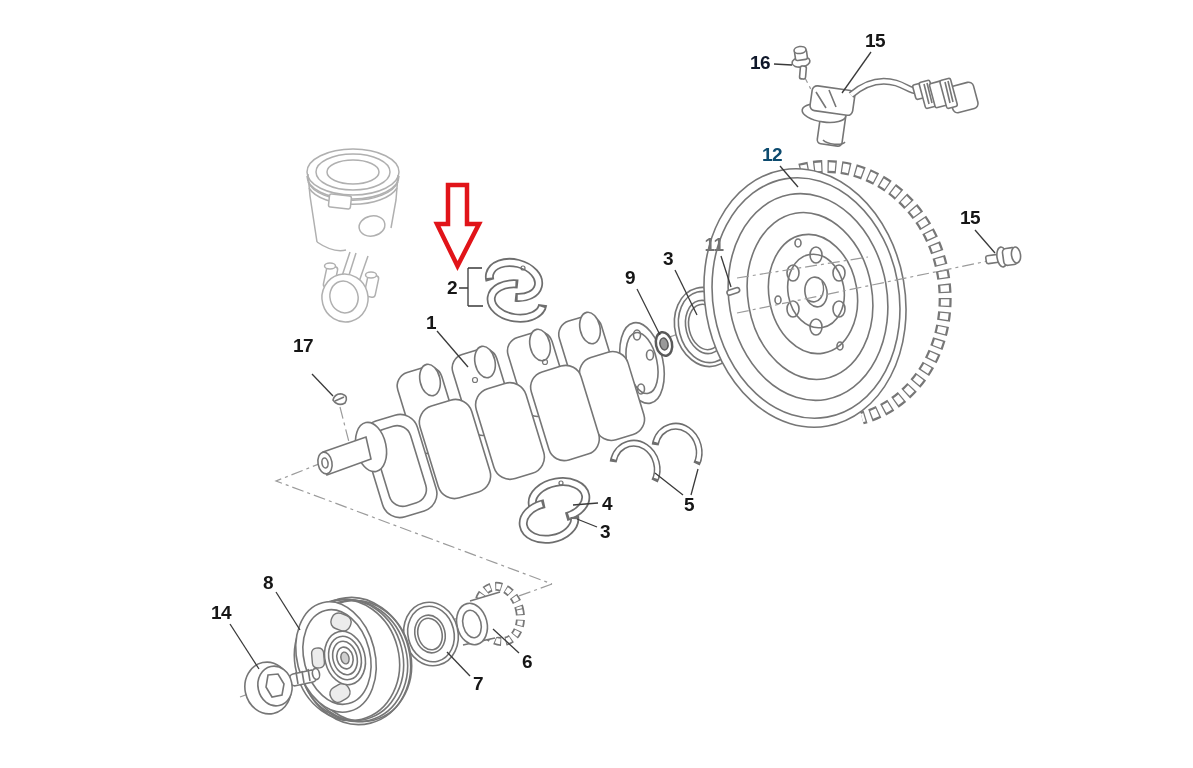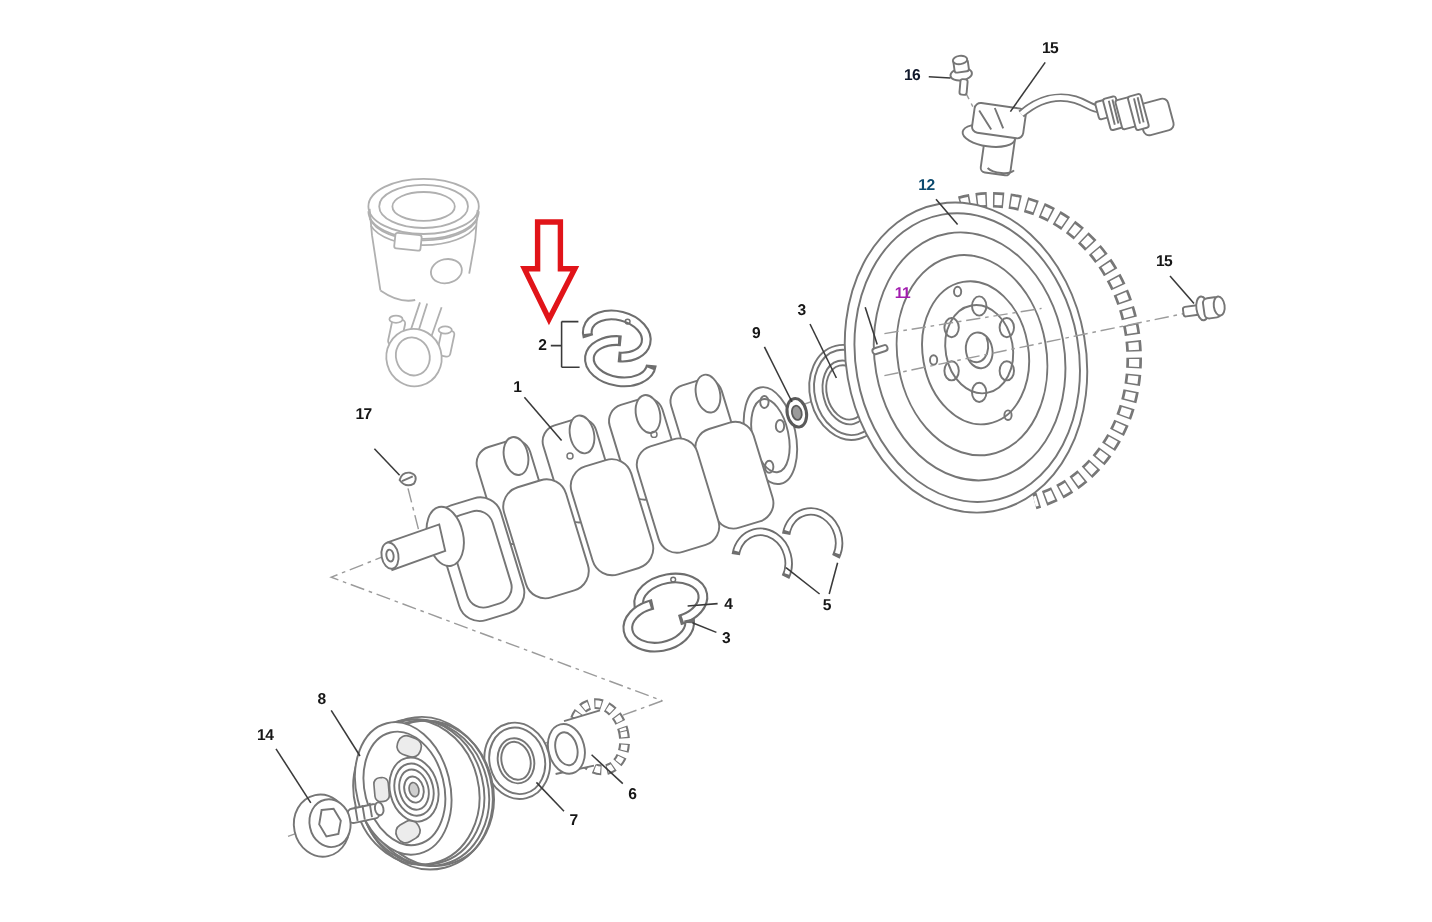--- a/index.html
+++ b/index.html
@@ -1,20 +1,20 @@
 <!DOCTYPE html>
 <html><head>
 <meta charset="utf-8">
 <style>
   html,body{margin:0;padding:0;background:#fff;}
   #stage{position:relative;width:1193px;height:768px;background:#fff;overflow:hidden;
          font-family:"Liberation Sans",sans-serif;}
   #art{position:absolute;left:0;top:0;}
   .callout{position:absolute;transform:translate(-50%,-50%);font-weight:bold;
-           font-size:13px;color:#161616;line-height:1;letter-spacing:-0.5px;
+           font-size:19px;color:#161616;line-height:1;letter-spacing:-0.5px;
            user-select:none;cursor:default;}
   .ln{stroke:#767676;stroke-width:1.6;fill:none;}
   .fillw{fill:#fff;stroke:#767676;stroke-width:1.6;}
   .lite{stroke:#b0b0b0;stroke-width:1.5;fill:none;}
   .litew{fill:#fff;stroke:#b0b0b0;stroke-width:1.5;}
   .leader{stroke:#3a3a3a;stroke-width:1.3;fill:none;}
   .cline{stroke:#9b9b9b;stroke-width:1.2;fill:none;stroke-dasharray:12 4 3 4;}
 </style>
 </head>
 <body>
@@ -254,21 +254,21 @@
       <div class="callout" style="left: 431px; top: 322px; color: rgb(22, 22, 22);">1</div>
       <div class="callout" style="left: 452px; top: 287px; color: rgb(22, 22, 22);">2</div>
       <div class="callout" style="left: 605px; top: 531px; color: rgb(22, 22, 22);">3</div>
       <div class="callout" style="left: 607px; top: 503px; color: rgb(22, 22, 22);">4</div>
       <div class="callout" style="left: 689px; top: 504px; color: rgb(22, 22, 22);">5</div>
       <div class="callout" style="left: 527px; top: 661px; color: rgb(22, 22, 22);">6</div>
       <div class="callout" style="left: 478px; top: 683px; color: rgb(22, 22, 22);">7</div>
       <div class="callout" style="left: 268px; top: 582px; color: rgb(22, 22, 22);">8</div>
       <div class="callout" style="left: 630px; top: 277px; color: rgb(22, 22, 22);">9</div>
       <div class="callout" style="left: 668px; top: 258px; color: rgb(22, 22, 22);">3</div>
-      <div class="callout" style="left: 752px; top: 244px; color: #a21caf;">11</div>
+      <div class="callout" style="left: 714px; top: 244px; color: #737373;">11</div>
       <div class="callout" style="left: 772px; top: 154px; color: #0c4a6e;">12</div>
       <div class="callout" style="left: 970px; top: 217px; color: rgb(22, 22, 22);">15</div>
       <div class="callout" style="left: 221px; top: 612px; color: rgb(22, 22, 22);">14</div>
       <div class="callout" style="left: 875px; top: 40px; color: rgb(22, 22, 22);">15</div>
       <div class="callout" style="left: 760px; top: 62px; color: #0f172a;">16</div>
       <div class="callout" style="left: 303px; top: 345px; color: rgb(22, 22, 22);">17</div>
     </div>
 </div>
 
 </body></html>

